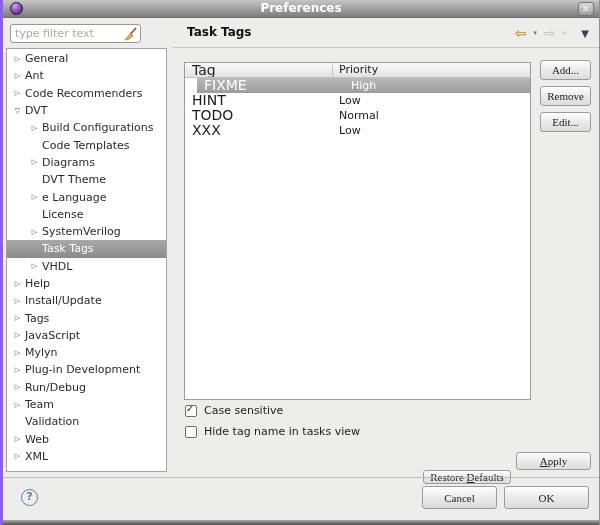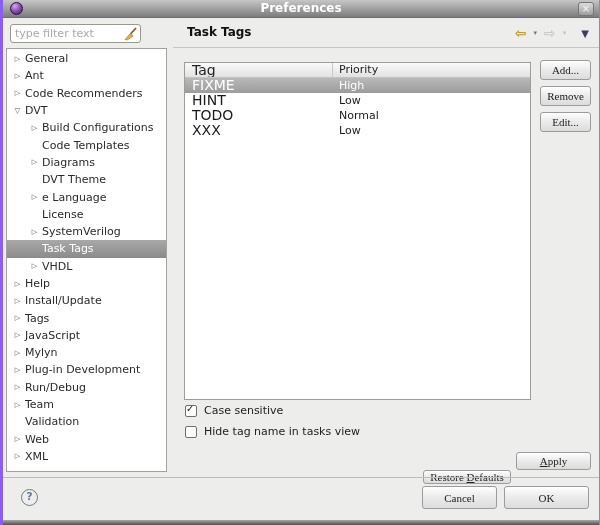--- a/index.html
+++ b/index.html
@@ -60,21 +60,21 @@
   
   .tbl { position:absolute; left:11px; top:14px; width:347px; height:338px;
          background:#fff; border:1px solid #9d9d9d; box-sizing:border-box; }
   .thead { display:flex; height:15px; background:linear-gradient(#fafafa,#e2e2e2);
            border-bottom:1px solid #c2c2c2; box-sizing:border-box; color:#222; }
   .thead .c1 { border-right:1px solid #c9c9c9; }
   .c1 { width:148px; flex:none; padding-left:7px; font-size:14px; line-height:14px; box-sizing:border-box; overflow:hidden; white-space:nowrap; }
   .c2 { flex:1; padding-left:6px; font-size:11px; line-height:14px; white-space:nowrap; }
   .trow { display:flex; height:15px; color:#1a1a1a; }
   .trow .c1, .trow .c2 { line-height:15px; }
-  .trow.selected { background:linear-gradient(#b9b9b9,#9c9c9c); color:#fff; }
+  .trow.selected { background:linear-gradient(#b9b9b9,#9c9c9c); color:#fff;margin-left:12px; }
 
   
   .btn { border:1px solid #9b9b9b; border-radius:3px;
          background:linear-gradient(#ffffff,#ececec 45%,#dcdcdc);
          font-family:Liberation Serif, serif; font-size:11px; color:#222; cursor:default; }
   .sidebtn { position:absolute; left:367px; width:51px; height:20px; }
   .btn-add { top:12px; } .btn-remove { top:38px; } .btn-edit { top:64px; }
 
   .cbrow { position:absolute; left:12px; display:flex; align-items:center; font-size:11px; color:#222; }
   .cb1 { top:356px; } .cb2 { top:377px; }

